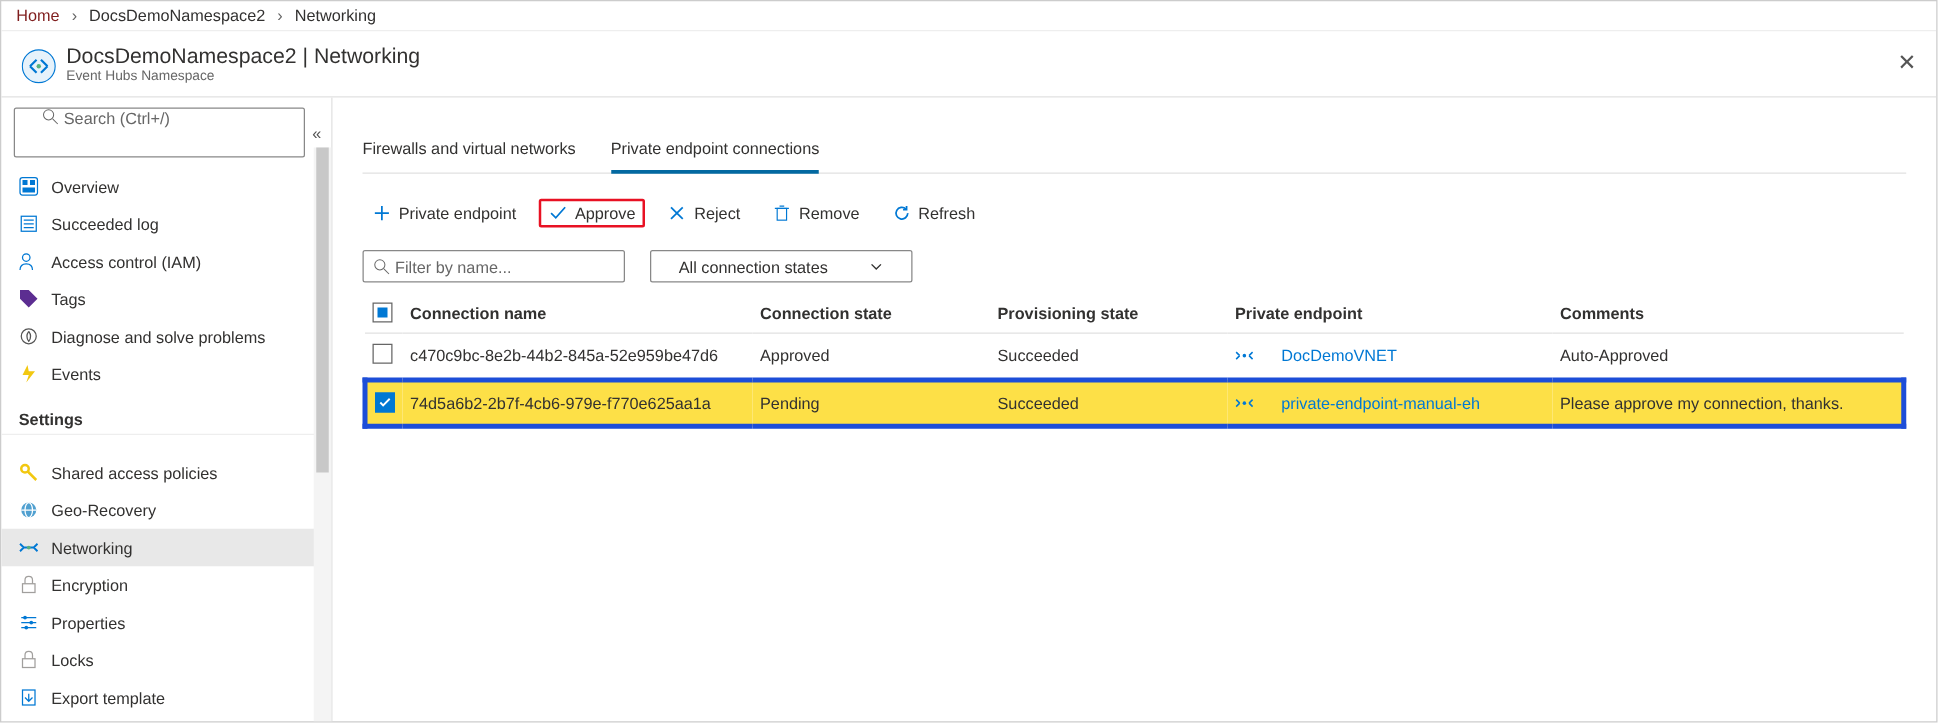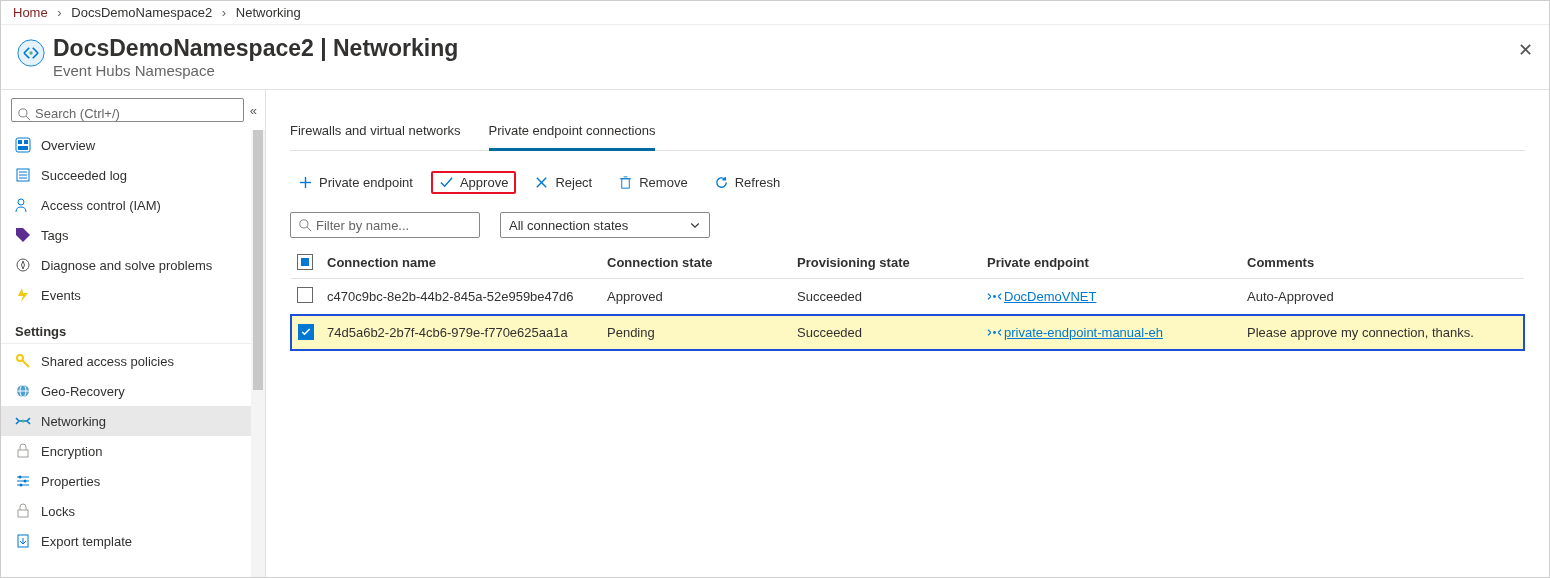--- a/index.html
+++ b/index.html
@@ -4,59 +4,59 @@
 <style>
   * { box-sizing: border-box; margin: 0; padding: 0; font-family: "Segoe UI", Arial, sans-serif; }
   body { background: #fff; color: #323130; font-size: 13px; width: 1550px; height: 578px; overflow: hidden; border: 1px solid #ccc; }
   a { color: #7f1d1d; text-decoration: none; }
   
   .breadcrumb { padding: 4px 12px; font-size: 13px; border-bottom: 1px solid #eee; }
   .breadcrumb .sep { margin: 0 6px; color: #666; }
   
   .header { display: flex; align-items: flex-start; padding: 10px 16px 10px 16px; position: relative; }
   .header-icon { width: 28px; height: 28px; margin-right: 8px; margin-top: 4px; }
-  .header-title { font-size: 23px; font-weight: 700; }
-  .header-sub { font-size: 15px; color: #666; }
+  .header-title { font-size: 17px; font-weight: 400; }
+  .header-sub { font-size: 11px; color: #666; }
   .close-x { position: absolute; right: 16px; top: 14px; font-size: 18px; color: #555; cursor: pointer; }
   
   .body { display: flex; height: calc(100% - 62px); border-top: 1px solid #e1e1e1; }
   .sidebar { width: 265px; border-right: 1px solid #e1e1e1; display: flex; flex-direction: column; position: relative; }
   .search-row { display:flex; align-items:center; padding: 8px 8px 8px 10px; gap:6px; }
-  .search-box { flex:1; display:flex; align-items:flex-end; border:1px solid #888; border-radius:2px; height:24px; padding:0 6px; color:#666; }
+  .search-box { flex:1; display:flex; align-items:flex-start; border:1px solid #888; border-radius:2px; height:40px; padding:0 22px; color:#666; }
   .search-box svg { margin-right:4px; }
   .collapse-btn { color:#555; cursor:pointer; font-size:13px; }
   .scroll-area { overflow-y:auto; flex:1; padding-right:2px; }
   .nav-item { display:flex; align-items:center; padding: 7px 14px; gap:10px; cursor:pointer; }
   .nav-item.selected { background:#e8e8e8; }
   .nav-icon { width:16px; height:16px; flex-shrink:0; display:flex; align-items:center; justify-content:center; }
-  .nav-section { font-weight:600; padding: 14px 14px 4px 14px; border-bottom: 1px solid #eee; margin-bottom:2px; }
+  .nav-section { font-weight:600; padding: 14px 14px 4px 14px; border-bottom: 1px solid #eee; margin-bottom:15px; }
   .scrollbar-track { position:absolute; right:0; top:40px; bottom:0; width:14px; background:#f4f4f4; }
   .scrollbar-thumb { position:absolute; left:2px; width:10px; top:0; height:260px; background:#c8c8c8; }
   
   .main { flex:1; padding: 12px 24px; }
   .tabs { display:flex; gap:28px; border-bottom:1px solid #e1e1e1; margin-bottom:20px;margin-top:15px; }
   .tab { padding: 6px 0 10px 0; cursor:pointer; color:#323130; }
   .tab.active { color:#323130; font-weight:400; border-bottom:3px solid #0369a1; margin-bottom:-1px; }
   .toolbar { display:flex; gap:10px; align-items:center; margin-bottom:18px; }
   .tool-btn { display:flex; align-items:center; gap:6px; padding: 4px 8px; cursor:pointer; color:#323130; }
   .tool-btn svg { color:#0078d4; }
   .highlight-box { border:2px solid #e81123; border-radius:2px; padding: 2px 6px; }
   .filters { display:flex; gap:20px; margin-bottom:8px; }
-  .filter-input { display:flex; align-items:center; border:1px solid #888; border-radius:2px; height:26px; padding:0 8px; width:190px; color:#666; }
-  .filter-select { display:flex; align-items:center; justify-content:space-between; border:1px solid #888; border-radius:2px; height:26px; padding:0 8px; width:210px; }
+  .filter-input { display:flex; align-items:center; border:1px solid #888; border-radius:2px; height:26px; padding:0 8px; width:210px; color:#666; }
+  .filter-select { display:flex; align-items:center; justify-content:space-between; border:1px solid #888; border-radius:2px; height:26px; padding:0 22px; width:210px; }
   
   table { width:100%; border-collapse:collapse; }
   th { text-align:left; font-weight:600; padding:8px 6px; border-bottom:1px solid #e1e1e1; font-size:13px;margin-left:15px; }
   td { padding:8px 6px; font-size:13px; border-bottom:1px solid transparent; }
-  tr.row-selected { background:#fef9c3; border:2px solid #1d4ed8; }
+  tr.row-selected { background:#fde047; border:4px solid #1d4ed8; }
   tr.row-selected td { border-top:1px solid #8a8886; border-bottom:1px solid #8a8886; }
   .chk { width:16px; height:16px; border:1px solid #666; display:inline-flex; align-items:center; justify-content:center; background:#fff; }
   .chk.checked { background:#0078d4; border-color:#0078d4; color:#fff; }
   .chk.ind::after { content:""; width:8px; height:8px; background:#0078d4; }
-  .endpoint-link { color:#0078d4; display:flex; align-items:flex-start; gap:2px;text-decoration:underline; }
+  .endpoint-link { color:#0078d4; display:flex; align-items:flex-start; gap:22px; }
   th:nth-child(1), td:nth-child(1) { width:30px; }
   th:nth-child(2), td:nth-child(2) { width:280px; }
   th:nth-child(3), td:nth-child(3) { width:190px; }
   th:nth-child(4), td:nth-child(4) { width:190px; }
   th:nth-child(5), td:nth-child(5) { width:260px; }
 </style>
 </head>
 <body>
 
 <div class="breadcrumb">

